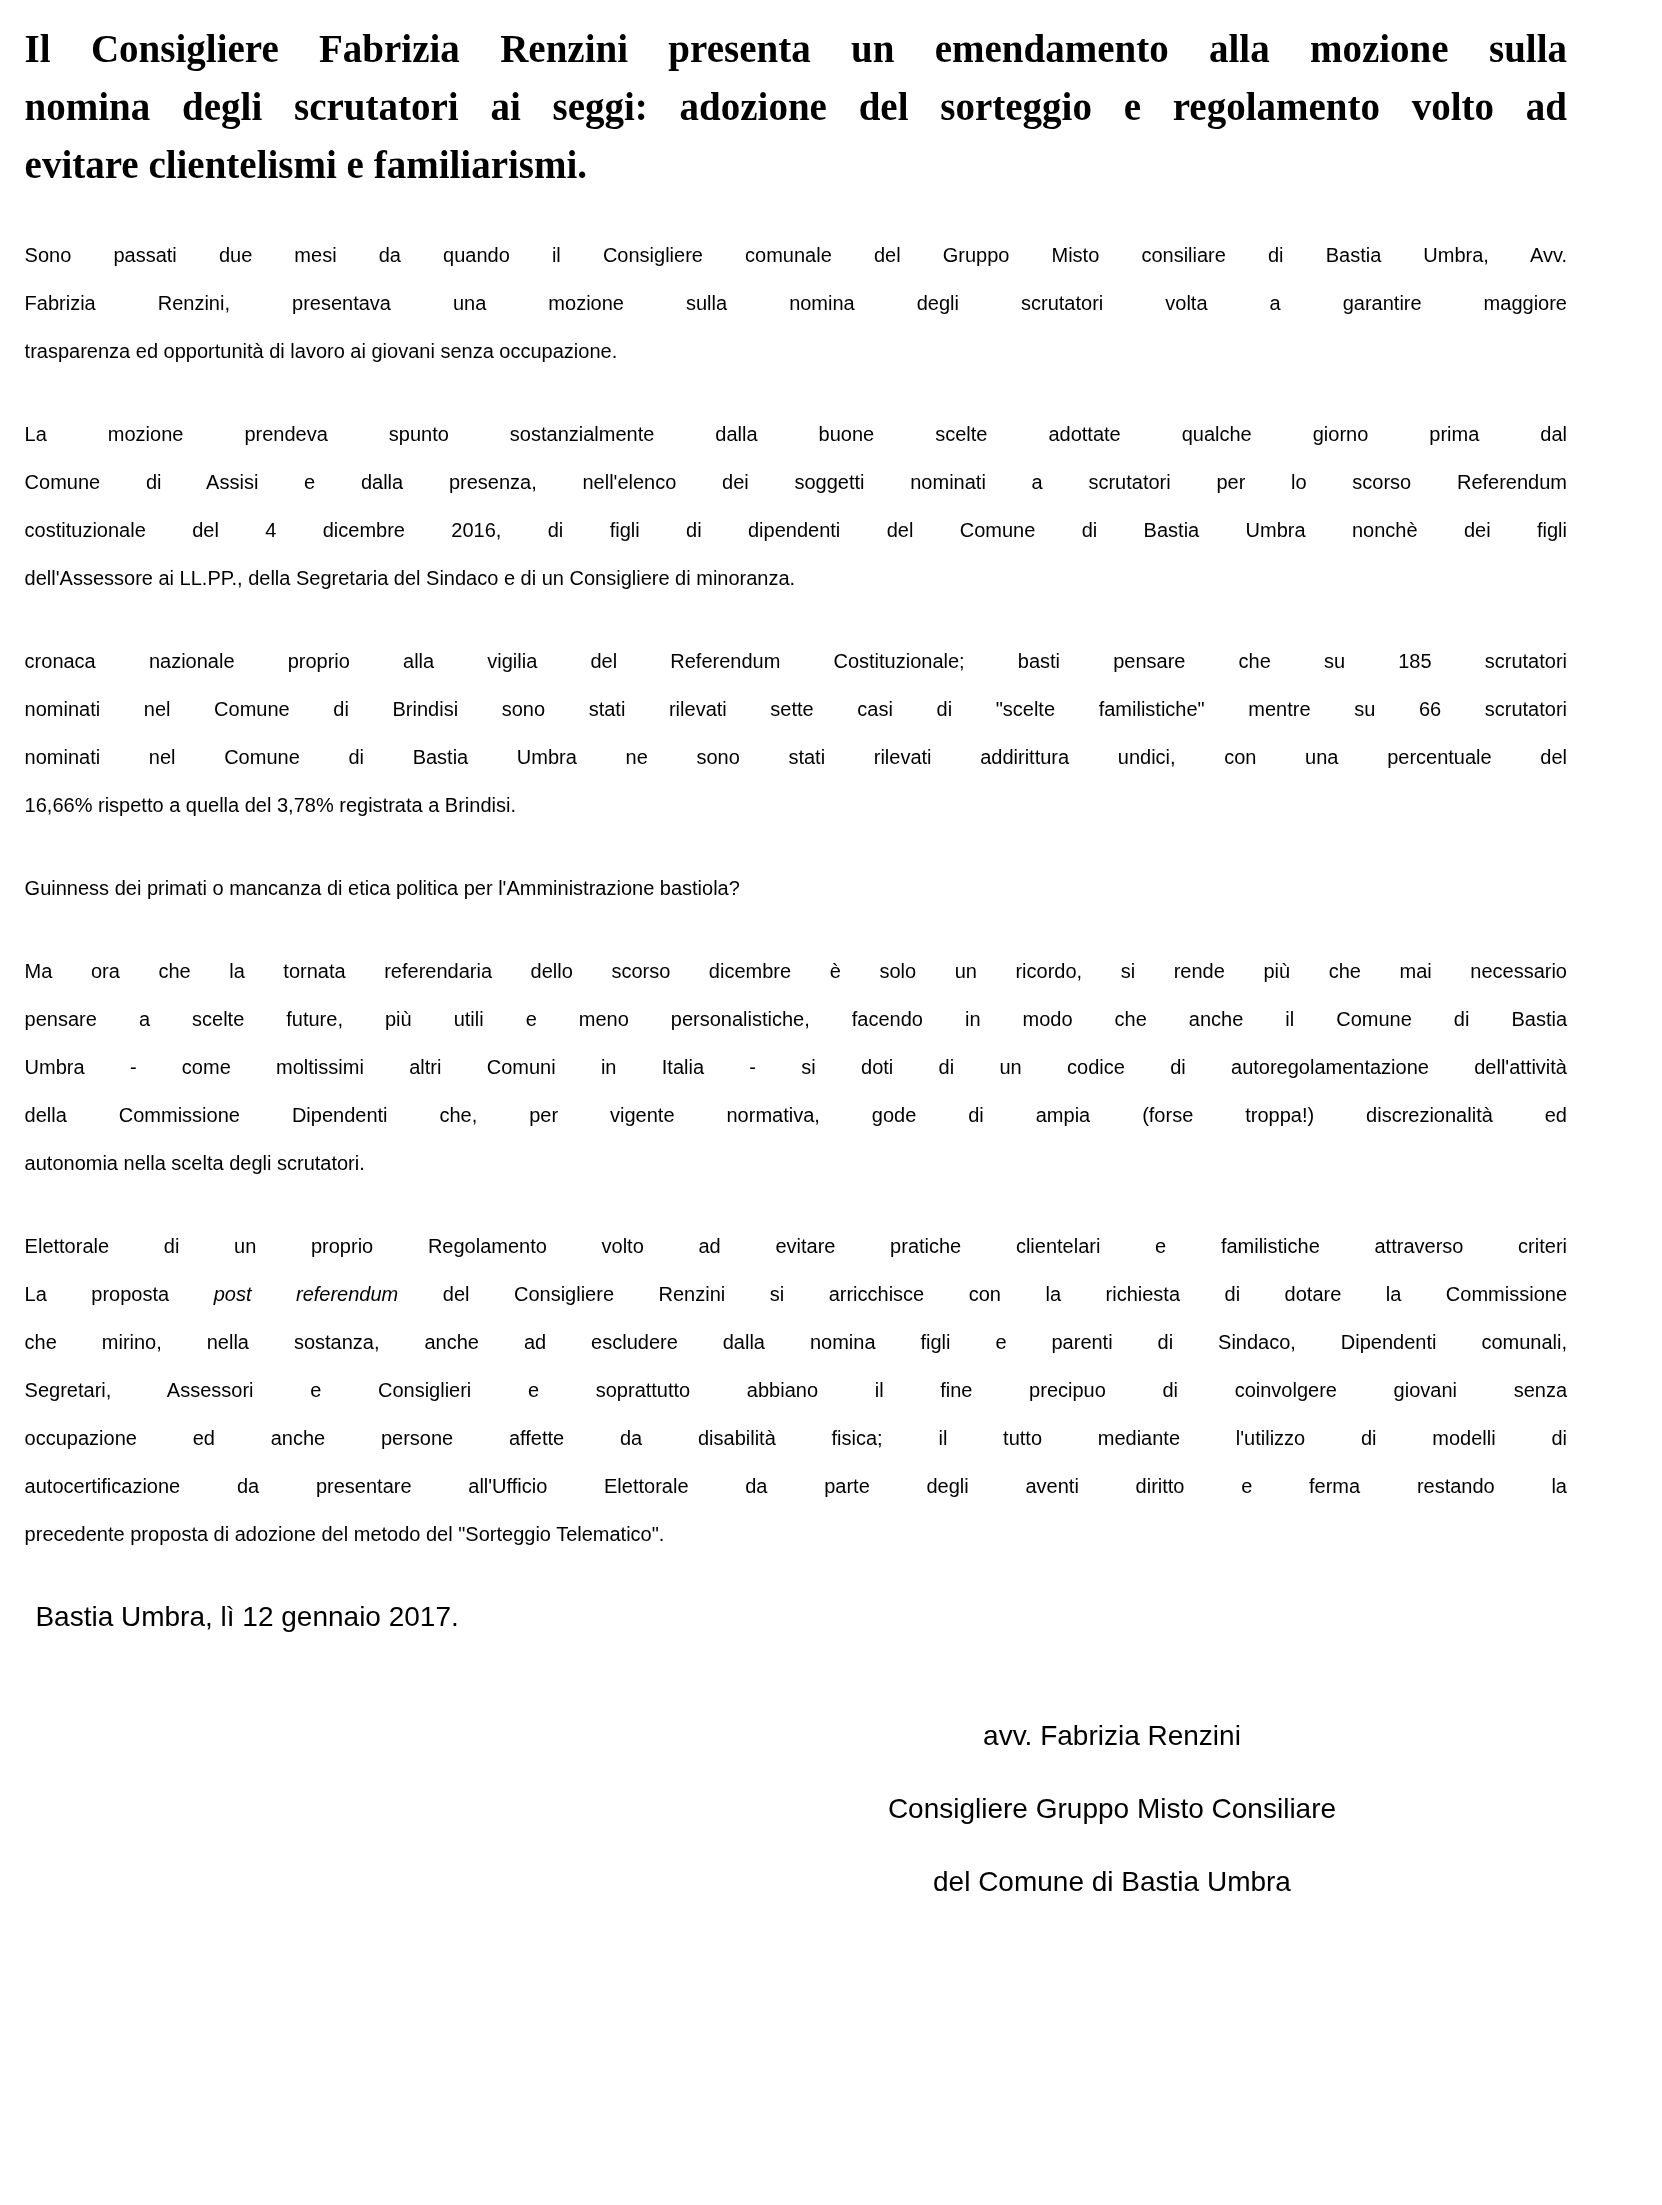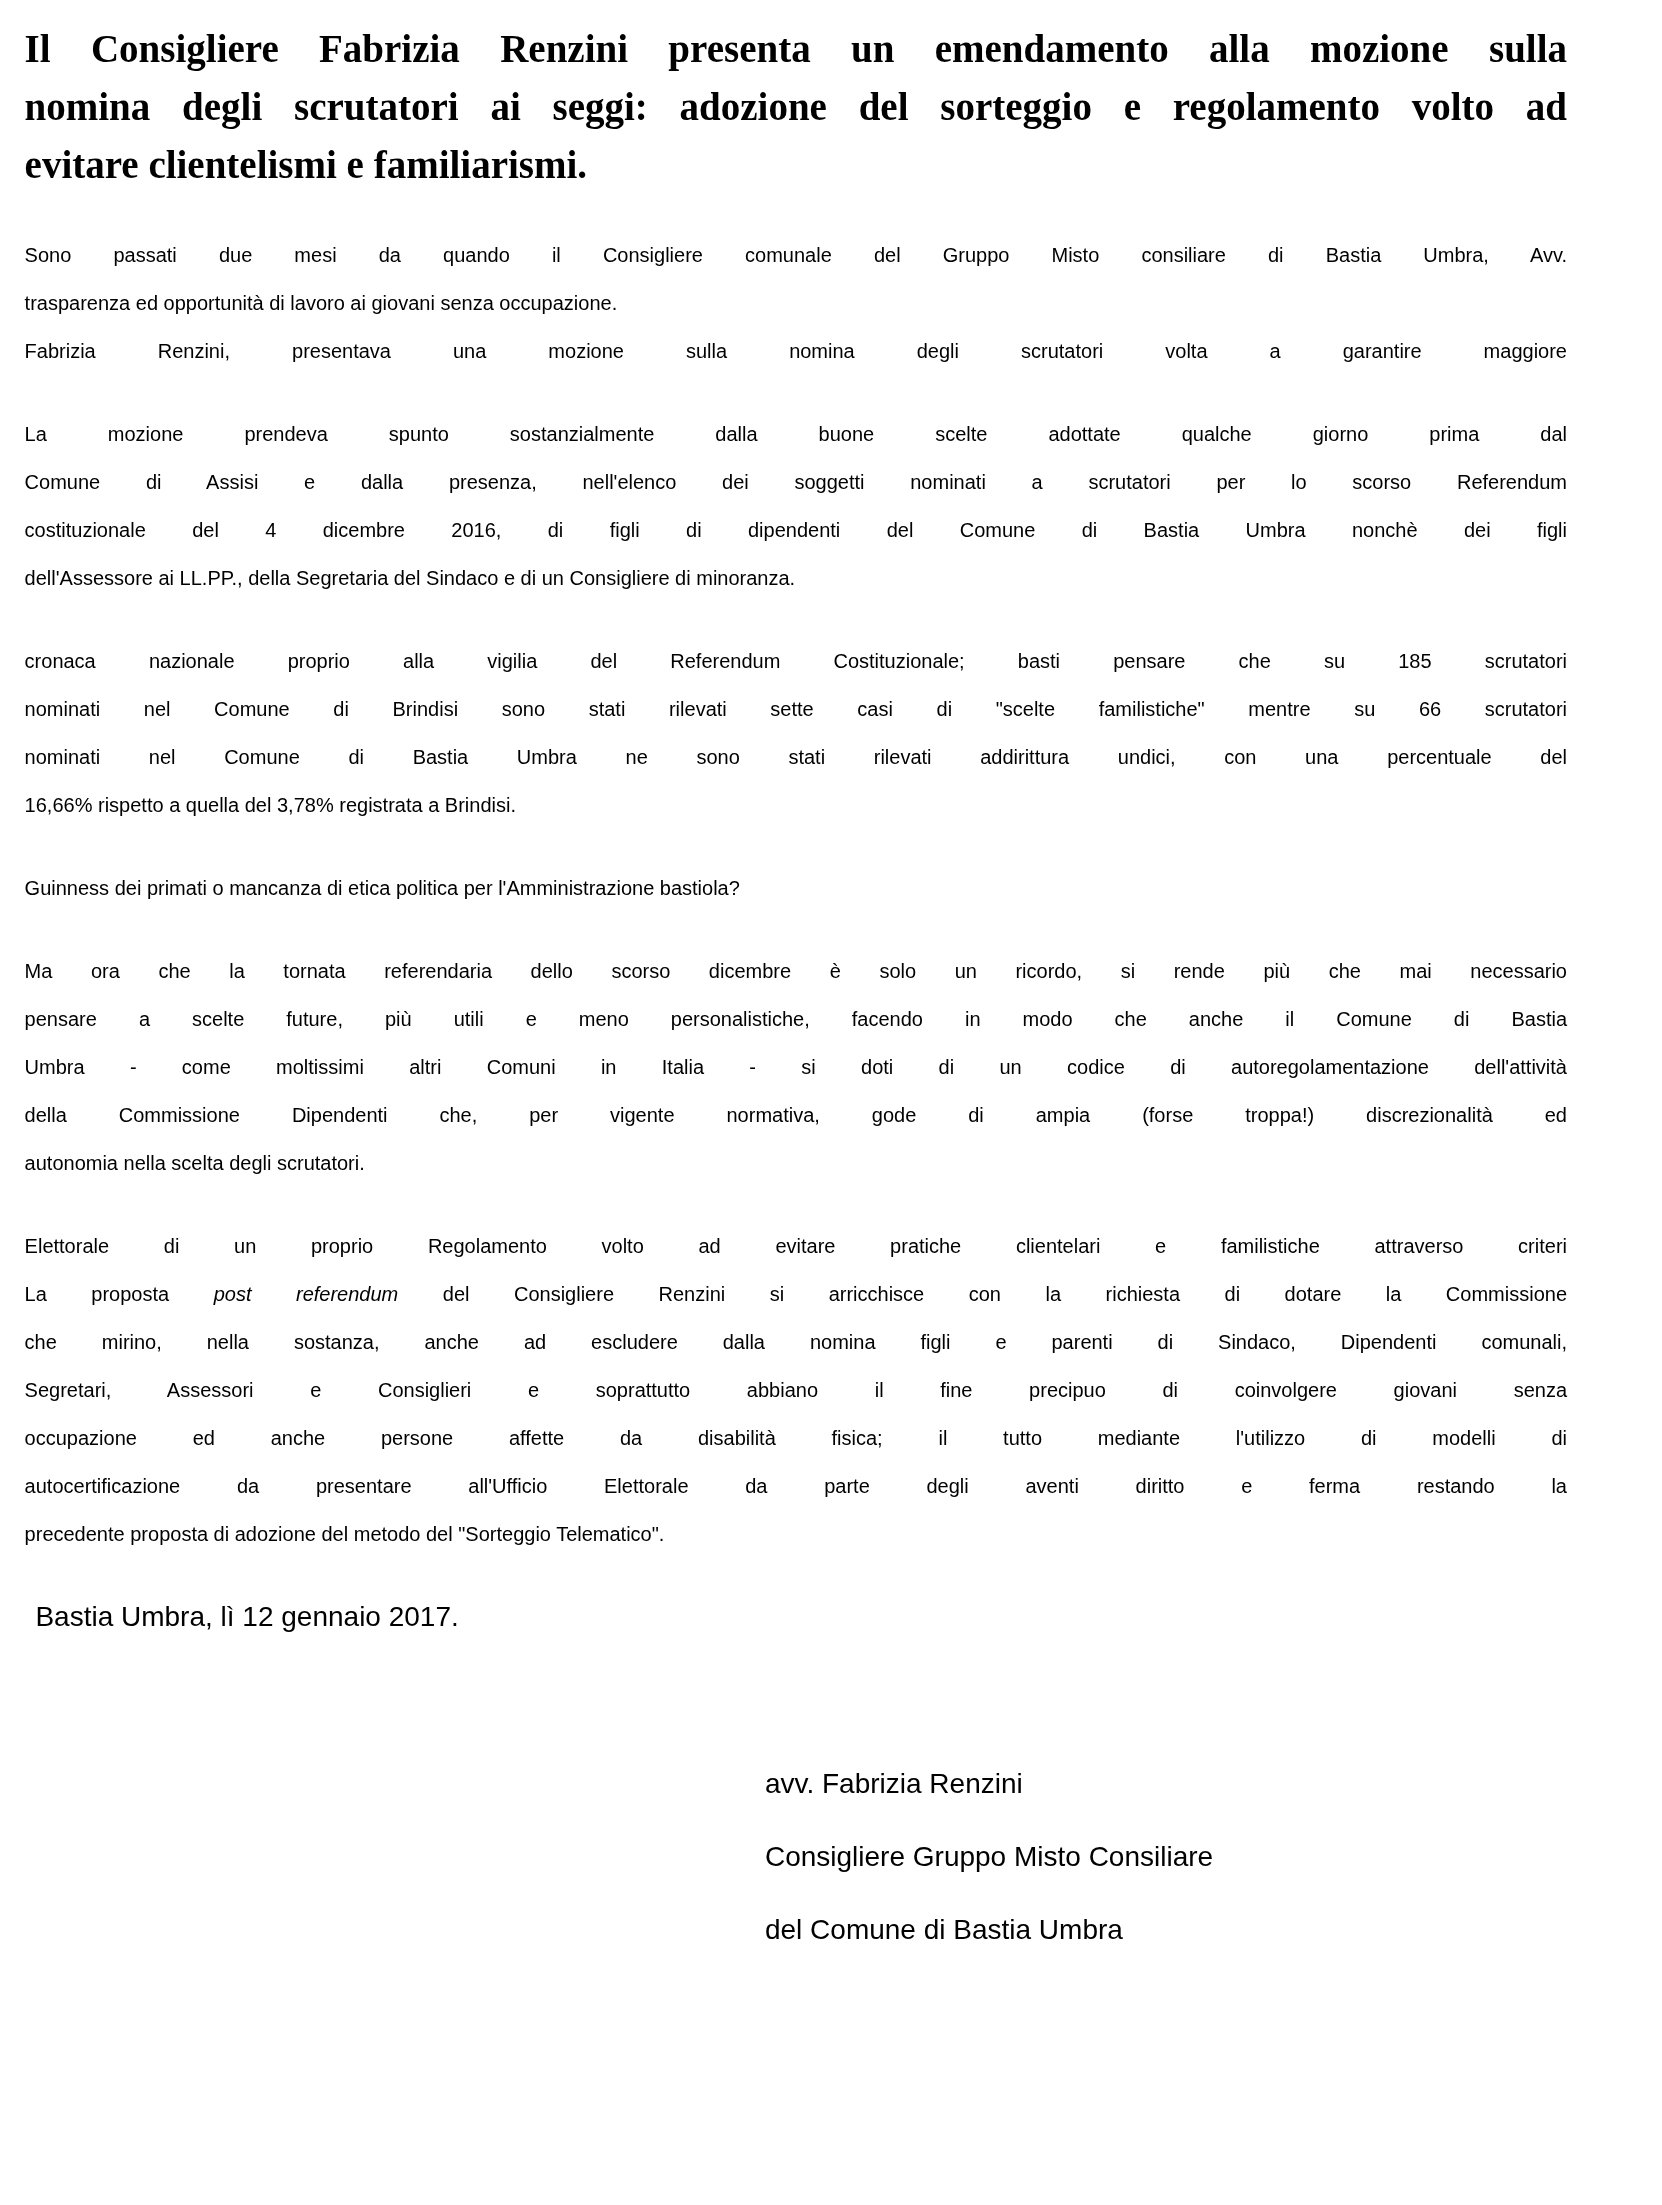--- a/index.html
+++ b/index.html
@@ -37,44 +37,45 @@
     text-align-last: left;
   }
   .italic { font-style: italic; }
   .date-line {
     font-size: 28px;
     line-height: 48px;
     margin-top: 29px;
     padding-left: 10.8px;
   }
   .signature {
-    margin-top: 119px;
+    margin-top: 71px;
     margin-left: 48%;
     width: 45%;
+    text-align: center;
     font-size: 28px;
   }
   .sig-line {
     line-height: 48px;
     margin-bottom: 25px;
   }
 </style>
 </head>
 <body>
 
 <div class="page">
   <div class="doc-title">
       <div class="line"><span>Il Consigliere Fabrizia Renzini presenta un emendamento alla mozione sulla</span></div>
       <div class="line"><span>nomina degli scrutatori ai seggi: adozione del sorteggio e regolamento volto ad</span></div>
       <div class="line last"><span>evitare clientelismi e familiarismi.</span></div>
     </div>
   <div>
       <div class="para">
         <div class="line"><span>Sono passati due mesi da quando il Consigliere comunale del Gruppo Misto consiliare di Bastia Umbra, Avv.</span></div>
+        <div class="line"><span>Fabrizia Renzini,  presentava una mozione sulla nomina degli scrutatori volta a garantire maggiore</span></div>
         <div class="line last"><span>trasparenza ed opportunità di lavoro ai giovani senza occupazione.</span></div>
-        <div class="line"><span>Fabrizia Renzini,  presentava una mozione sulla nomina degli scrutatori volta a garantire maggiore</span></div>
       </div>
       <div class="para">
         <div class="line"><span>La mozione prendeva spunto sostanzialmente dalla buone scelte adottate qualche giorno prima dal</span></div>
         <div class="line"><span>Comune di Assisi e dalla presenza, nell'elenco dei soggetti nominati a scrutatori per lo scorso Referendum</span></div>
         <div class="line"><span>costituzionale del 4 dicembre 2016, di figli di dipendenti del Comune di Bastia Umbra  nonchè dei figli</span></div>
         <div class="line last"><span>dell'Assessore ai LL.PP., della Segretaria del Sindaco e di un Consigliere di minoranza.</span></div>
       </div>
       <div class="para">
         <div class="line"><span>cronaca nazionale proprio alla vigilia del Referendum Costituzionale; basti pensare che su 185 scrutatori</span></div>
         <div class="line"><span>nominati nel Comune di Brindisi sono stati rilevati sette casi di "scelte familistiche" mentre su 66 scrutatori</span></div>

